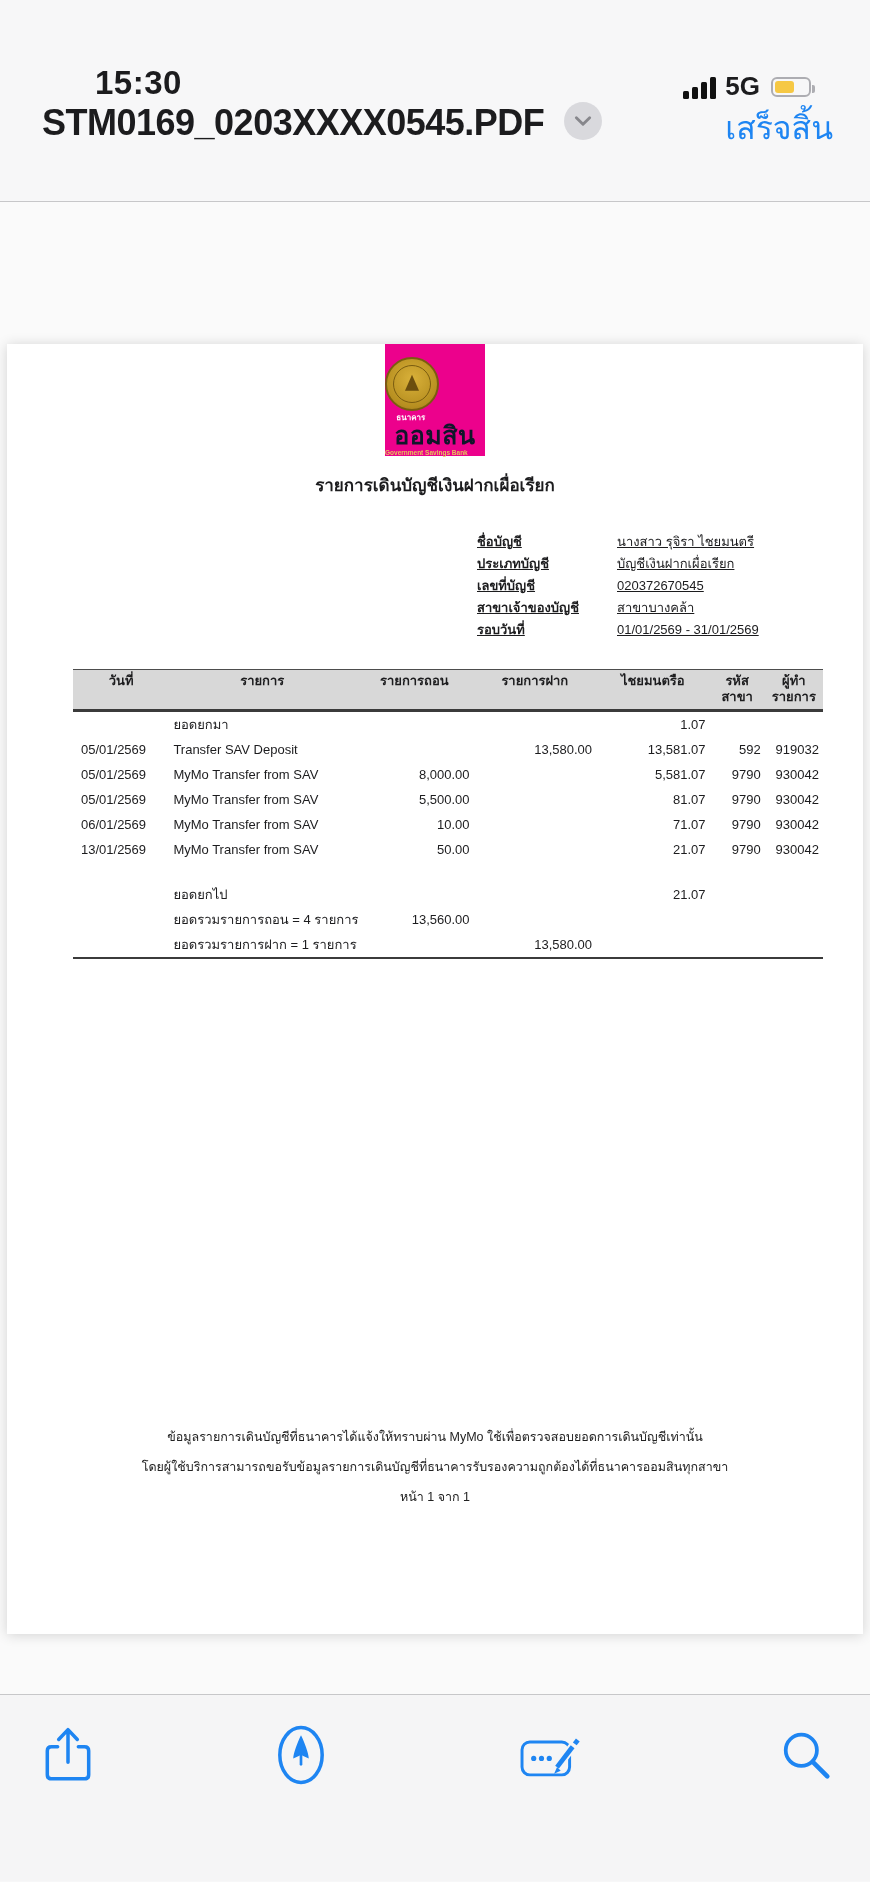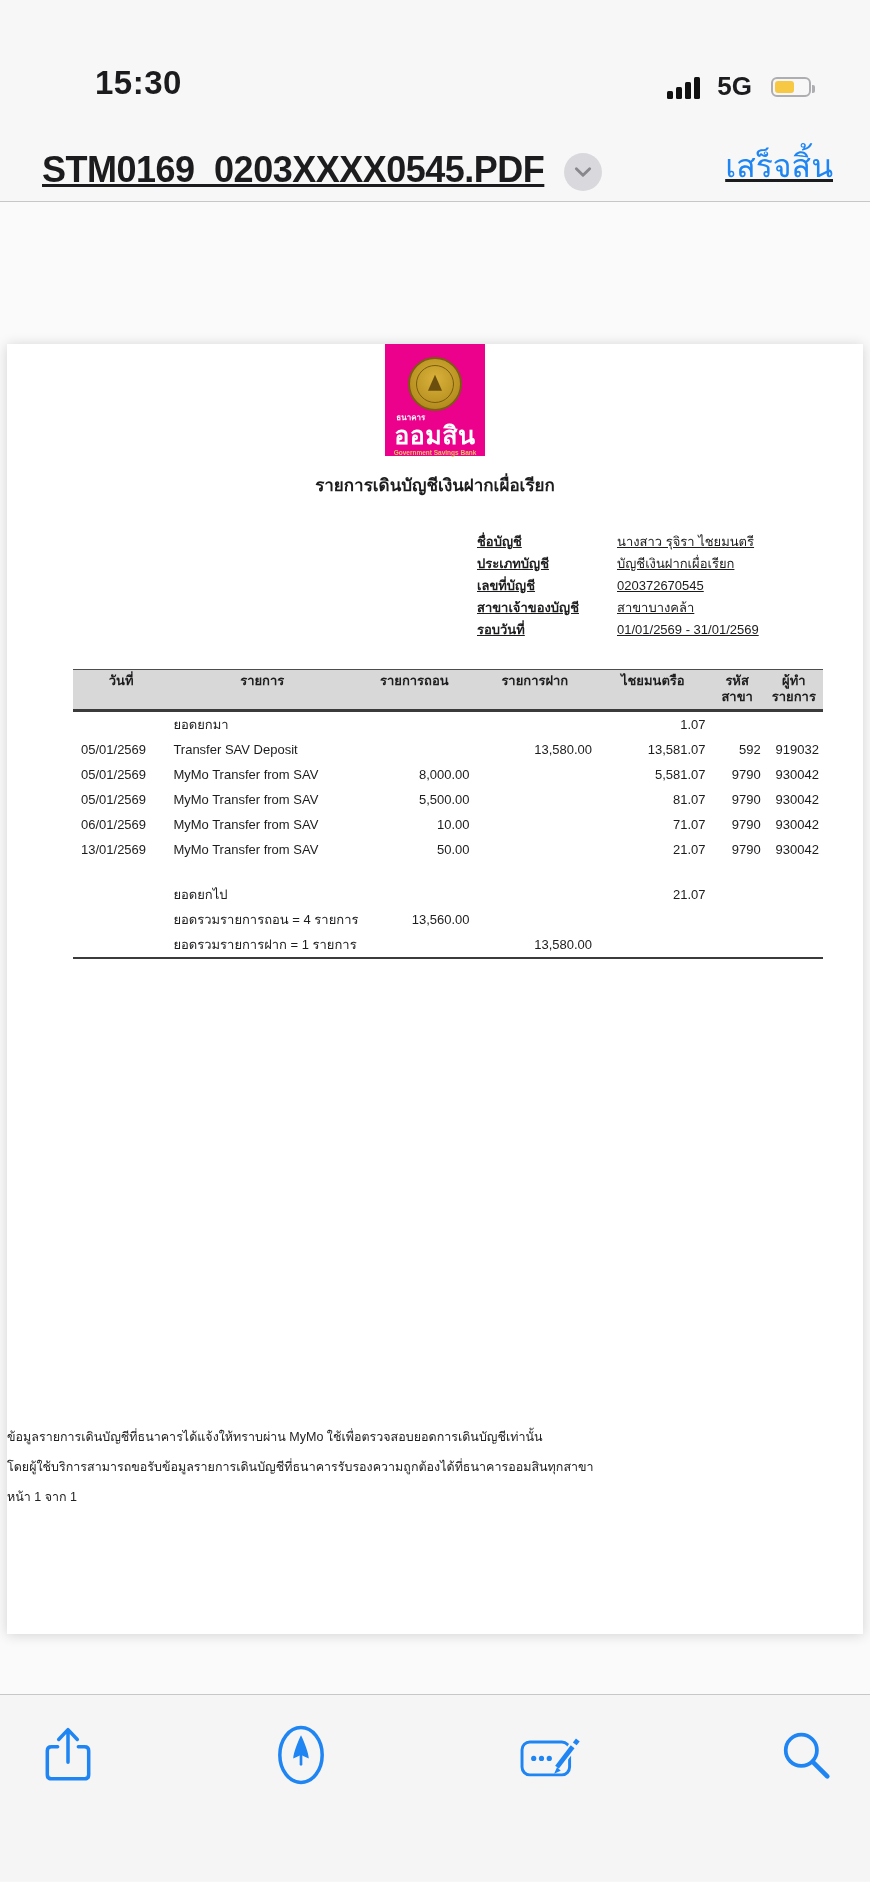--- a/index.html
+++ b/index.html
@@ -3,67 +3,67 @@
 <meta charset="utf-8">
 <style>
   * { margin:0; padding:0; box-sizing:border-box; }
   html,body { width:870px; height:1882px; }
   body { font-family:"Liberation Sans","DejaVu Sans",sans-serif; background:#f7f7f8; color:#1c1c1e; overflow:hidden; }
   .screen { width:870px; height:1882px; position:relative; }
 
   
   .statusbar { height:102px; display:flex; align-items:flex-end; padding:12px 59px 0 95px; background:#f7f7f8; }
   .time { font-size:33px; font-weight:700; letter-spacing:.5px; }
-  .status-right { margin-left:auto; display:flex; align-items:center; gap:17px; }
+  .status-right { margin-left:auto; display:flex; align-items:center; gap:9px; }
   .signal { display:flex; align-items:flex-end; gap:3px; height:24px; }
   .signal i { display:block; width:6px; background:#111; border-radius:1.5px; }
   .signal i:nth-child(1){height:8px;} .signal i:nth-child(2){height:12px;}
   .signal i:nth-child(3){height:17px;} .signal i:nth-child(4){height:22px;}
   .net { font-size:26px; font-weight:600; }
   .battery { position:relative; width:40px; height:20px; border:2px solid #adadb2; border-radius:6px; margin-left:2px; }
   .battery .fill { position:absolute; left:2px; top:2px; bottom:2px; width:52%; background:#F6C844; border-radius:3px; }
   .battery .nub { position:absolute; right:-6px; top:6px; width:3px; height:8px; background:#adadb2; border-radius:0 2px 2px 0; }
 
   
-  .titlebar { height:100px; display:flex; align-items:flex-end; padding:0 37px 10px 42px; background:#f7f7f8; border-bottom:1px solid #c7c7c9;text-decoration:underline; }
+  .titlebar { height:100px; display:flex; align-items:flex-start; padding:0 37px 10px 42px; background:#f7f7f8; border-bottom:1px solid #c7c7c9; }
   .filename { font-size:36px; font-weight:700; letter-spacing:-.5px; white-space:nowrap; }
   .chev-btn { width:38px; height:38px; border:none; border-radius:50%; background:#d9d9dd; margin-left:20px; display:flex; align-items:center; justify-content:center; cursor:pointer; flex:0 0 auto; }
   .done-btn { margin-left:auto; border:none; background:none; color:#1e85f2; font-size:32px; font-family:inherit; cursor:pointer; }
 
   
   .viewer { height:1492px; background:#fafafa; position:relative; }
   .page { position:absolute; left:7px; right:7px; top:142px; height:1290px; background:#fff; box-shadow:0 1px 12px rgba(0,0,0,.16); }
 
-  .logo { width:100px; height:112px; margin:0 auto; background:#ec018c; display:flex; flex-direction:column; align-items:center; padding-top:13px; }
+  .logo { width:100px; height:112px; margin:0 auto; background:#ec018c; display:flex; flex-direction:column; padding-top:13px; }
   .emblem { width:54px; height:54px; border-radius:50%; background:radial-gradient(circle at 50% 40%, #d9b13a 0%, #b78f20 70%, #9a7417 100%); border:2px solid #7a5c10; position:relative; }
   .emblem::before { content:""; position:absolute; left:6px; top:6px; right:6px; bottom:6px; border:1.5px solid #7a5c10; border-radius:50%; }
   .emblem::after { content:""; position:absolute; left:50%; top:50%; width:0; height:0; transform:translate(-50%,-58%);
     border-left:7px solid transparent; border-right:7px solid transparent; border-bottom:16px solid #6b4e0e; }
   .bank-names { margin-top:3px; align-self:center; text-align:left; }
   .bank-th-small { color:#fff; font-size:8px; font-weight:700; line-height:8px; margin-left:2px; }
-  .bank-th-big { color:#ffffff; font-size:25px; font-weight:700; line-height:26px; letter-spacing:.5px; }
+  .bank-th-big { color:#0f172a; font-size:25px; font-weight:700; line-height:26px; letter-spacing:.5px; }
   .bank-en { color:#e5c45a; font-size:6.5px; font-weight:700; margin-top:1px; }
 
   .doc-title { text-align:center; font-size:17px; font-weight:700; margin-top:15px; }
 
   .account { margin:33px 0 0 470px; font-size:13px;text-decoration:underline; }
   .acc-row { line-height:22px; display:flex; }
   .acc-label { font-weight:700; width:140px; flex:0 0 auto; }
 
   .stmt-table { margin:28px 40px 0 66px; width:calc(100% - 106px); border-collapse:collapse; table-layout:fixed; font-size:13px; border-bottom:2.5px solid #3b3b3b; }
   .stmt-table col.w0{width:96px;} .stmt-table col.w1{width:185px;} .stmt-table col.w2{width:118px;}
   .stmt-table col.w3{width:122px;} .stmt-table col.w4{width:113px;} .stmt-table col.w5{width:55px;} .stmt-table col.w6{width:58px;}
   .stmt-table th { background:#d8d8d8; font-weight:700; vertical-align:top; padding:3px 4px 4px; line-height:16px; white-space:pre-line; border-top:1.5px solid #4d4d4d; border-bottom:3px solid #3b3b3b; }
   .stmt-table td { padding:2px 4px; line-height:21px; white-space:nowrap; overflow:visible; }
   .stmt-table td.c0 { padding-left:8px; text-align:left; }
   .stmt-table td.c1 { text-align:left; }
   .stmt-table td.c2, .stmt-table td.c3, .stmt-table td.c4, .stmt-table td.c5, .stmt-table td.c6 { text-align:right; }
   .stmt-table tr.spacer td { height:20px; }
 
-  .page-footer { position:absolute; left:0; right:0; top:1078px; font-size:12.5px; line-height:30px; color:#222; }
+  .page-footer { position:absolute; left:0; right:0; top:1078px; text-align:center; font-size:12.5px; line-height:30px; color:#222; }
 
   
   .toolbar { height:187px; background:#f5f5f6; border-top:1px solid #c7c7c9; position:relative; }
   .tb-btn { position:absolute; top:26px; width:64px; height:68px; border:none; background:none; cursor:pointer; display:flex; align-items:center; justify-content:center; }
   .tb-share{ left:36px; } .tb-markup{ left:269px; } .tb-sign{ left:519px; } .tb-search{ left:774px; }
   .tb-btn svg { display:block; }
 </style>
 </head>
 <body>
 

